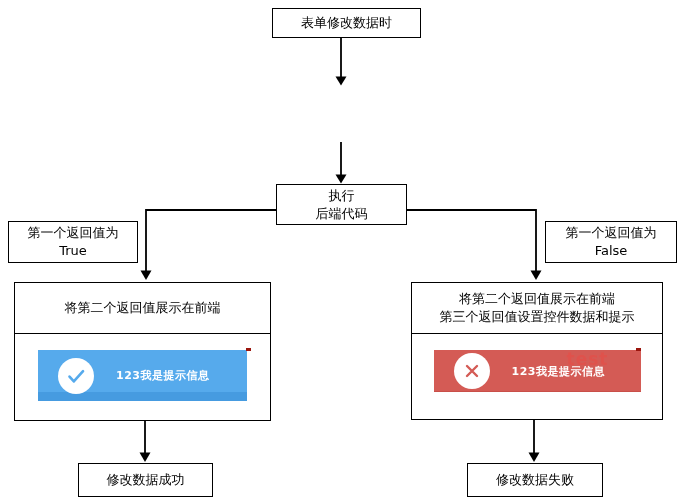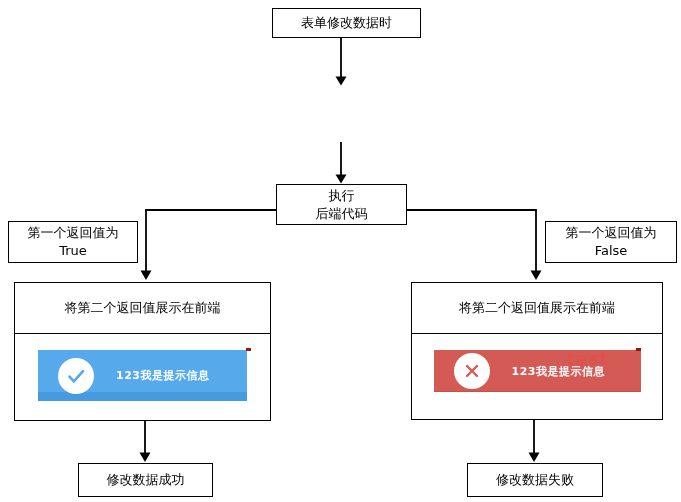--- a/index.html
+++ b/index.html
@@ -120,20 +120,21 @@
           </svg>
         </div>
         <span class="toast-msg">123我是提示信息</span>
       </div>
     </div>
   </div>
 
   <div class="bigbox bb-right">
     <div class="bb-title">
       <span>将第二个返回值展示在前端</span>
+      <span>第三个返回值设置控件数据和提示</span>
     </div>
     <div class="bb-body">
       <div class="toast toast-error">
         <span class="toast-watermark">test</span>
         <div class="toast-icon">
           <svg width="24" height="24" viewBox="0 0 24 24">
             <path d="M7 7l10 10 M17 7l-10 10" stroke="#d45b55" stroke-width="2.4" fill="none" stroke-linecap="round"></path>
           </svg>
         </div>
         <span class="toast-msg">123我是提示信息</span>

